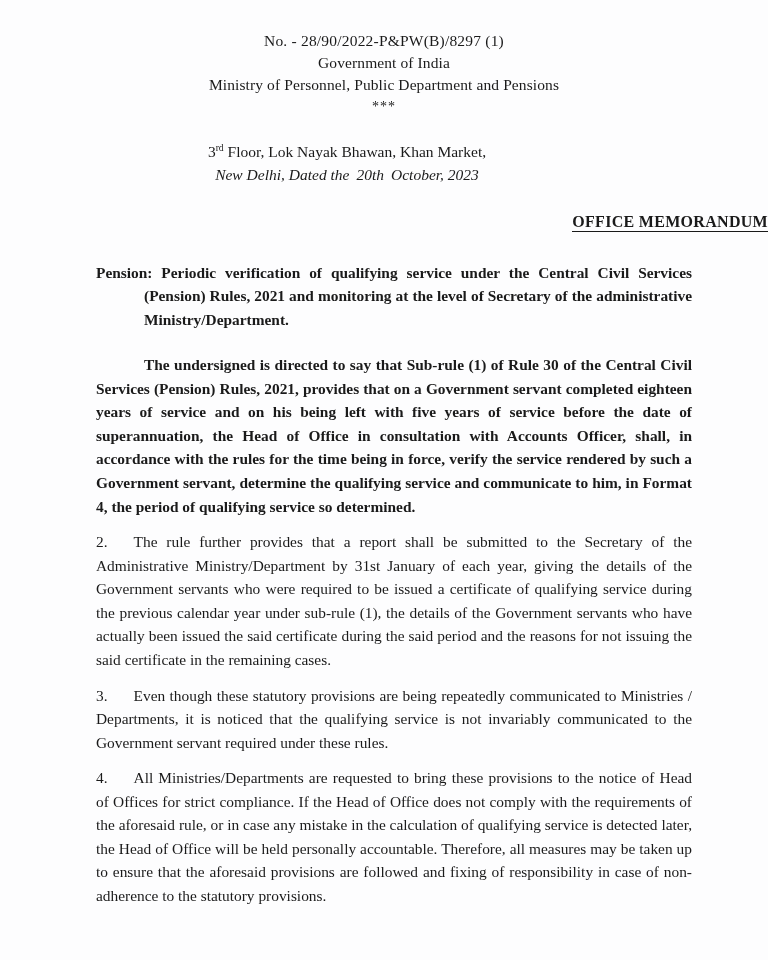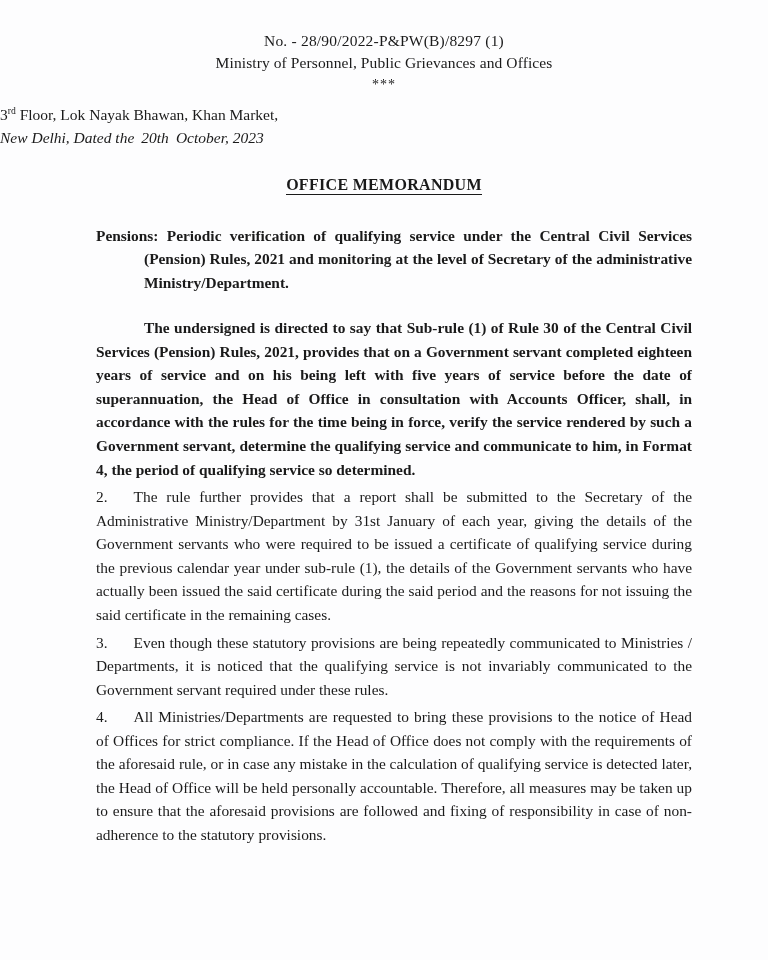--- a/index.html
+++ b/index.html
@@ -36,38 +36,38 @@
   .header div { white-space: nowrap; }
   .ref-no { letter-spacing: 0.2px; }
   .stars {
     margin-top: 1px;
     font-size: 14px;
     letter-spacing: 1px;
   }
 
   
   .addr-block {
-    margin-top: 8px;
+    margin-top: 23px;
     padding-right: 74px;
-    text-align: left;
+    text-align: center;
     font-size: 15.5px;
     line-height: 1.52;
   }
   .addr-line-1 { white-space: nowrap; }
   .addr-line-2 { white-space: nowrap; font-style: italic; }
   sup {
     font-size: 0.62em;
     vertical-align: super;
     line-height: 0;
   }
   .sp { display: inline-block; width: 7px; }
 
   
   .om-title {
-    text-align: center;
+    text-align: right;
     margin-top: 26px;
     font-size: 16px;
     font-weight: bold;
     letter-spacing: 0.3px;
   }
   .om-title span {
     border-bottom: 1.6px solid #1a1a1a;
     padding-bottom: 1px;
   }
 
@@ -93,45 +93,46 @@
     text-align: justify;
     text-justify: inter-word;
     line-height: 1.53;
   }
   p.para.first {
     margin-top: 22px;
     text-indent: 48px;
     font-weight: bold;
   }
   p.para.numbered {
-    margin-top: 4px;
+    margin-top: 12px;
   }
   .num-gap { display: inline-block; width: 26px; }
 </style>
 </head>
 <body>
 
 <div class="page">
 
   <div class="header">
     <div class="ref-no">No. - 28/90/2022-P&amp;PW(B)/8297 (1)</div>
-    <div>Ministry of Personnel, Public Grievances and Offices</div>
+    <div>Government of India</div>
+    <div>Ministry of Personnel, Public Department and Pensions</div>
     <div class="stars">***</div>
   </div>
 
   <div class="addr-block">
     <div class="addr-line-1"><span>3</span><sup>rd</sup><span> Floor, Lok Nayak Bhawan, Khan  Market,</span></div>
     <div class="addr-line-2"><span>New Delhi, Dated the</span><span class="sp"></span><span>20th</span><span class="sp"></span><span>October, 2023</span></div>
   </div>
 
   <div class="om-title"><span>OFFICE MEMORANDUM</span></div>
 
   <div class="body-col">
 
-    <div class="subject"><span>Pensions:</span><span> Periodic verification of qualifying service under the Central Civil Services (Pension) Rules, 2021 and monitoring at the level of Secretary of the administrative Ministry/Department.</span></div>
+    <div class="subject"><span>Pension:</span><span> Periodic verification of qualifying service under the Central Civil Services (Pension) Rules, 2021 and monitoring at the level of Secretary of the administrative Ministry/Department.</span></div>
 
     <p class="para first"><span>The undersigned is directed to say that Sub-rule (1) of Rule 30 of the Central Civil Services (Pension) Rules, 2021,  provides that on a Government servant completed eighteen years of service and on his being left with five years of service before the date of superannuation, the Head of Office in consultation with Accounts Officer, shall, in accordance with the rules for the time being in force, verify the service rendered by such a Government servant, determine the qualifying service and communicate to him, in Format 4, the period of qualifying service so determined.</span></p>
 
     <p class="para numbered"><span>2.</span><span class="num-gap"></span><span>The rule further provides that  a report shall be submitted to the Secretary of the Administrative Ministry/Department by 31st January of each year, giving the details of the Government servants who were required to be issued a certificate of qualifying service during the previous calendar year under sub-rule (1), the details of the Government servants who have actually been issued the said certificate during the said period and the reasons for not issuing the said certificate in the remaining cases.</span></p>
 
     <p class="para numbered"><span>3.</span><span class="num-gap"></span><span>Even though these statutory provisions are being repeatedly communicated to Ministries / Departments, it is noticed that the qualifying service is not invariably communicated to the Government servant required under these rules.</span></p>
 
     <p class="para numbered"><span>4.</span><span class="num-gap"></span><span>All Ministries/Departments are requested to bring these provisions to the notice of Head of Offices for strict compliance. If the Head of Office does not comply with the requirements of the aforesaid rule, or in case any mistake in the calculation of qualifying service is detected later, the Head of Office will be held personally accountable. Therefore, all measures may be taken up to ensure that the aforesaid provisions are followed and fixing of responsibility in case of non-adherence to the statutory provisions.</span></p>
 
   </div>

